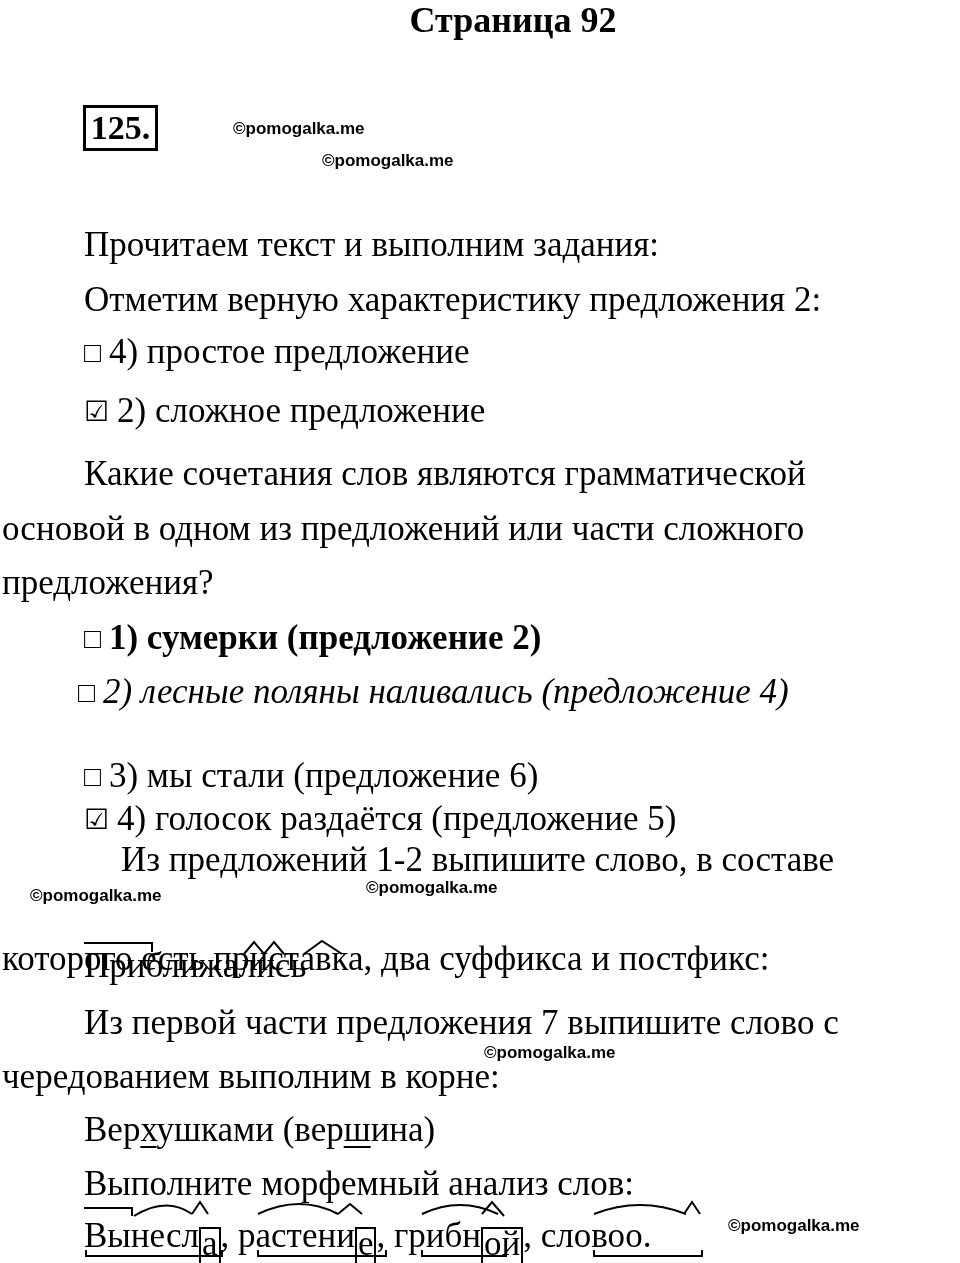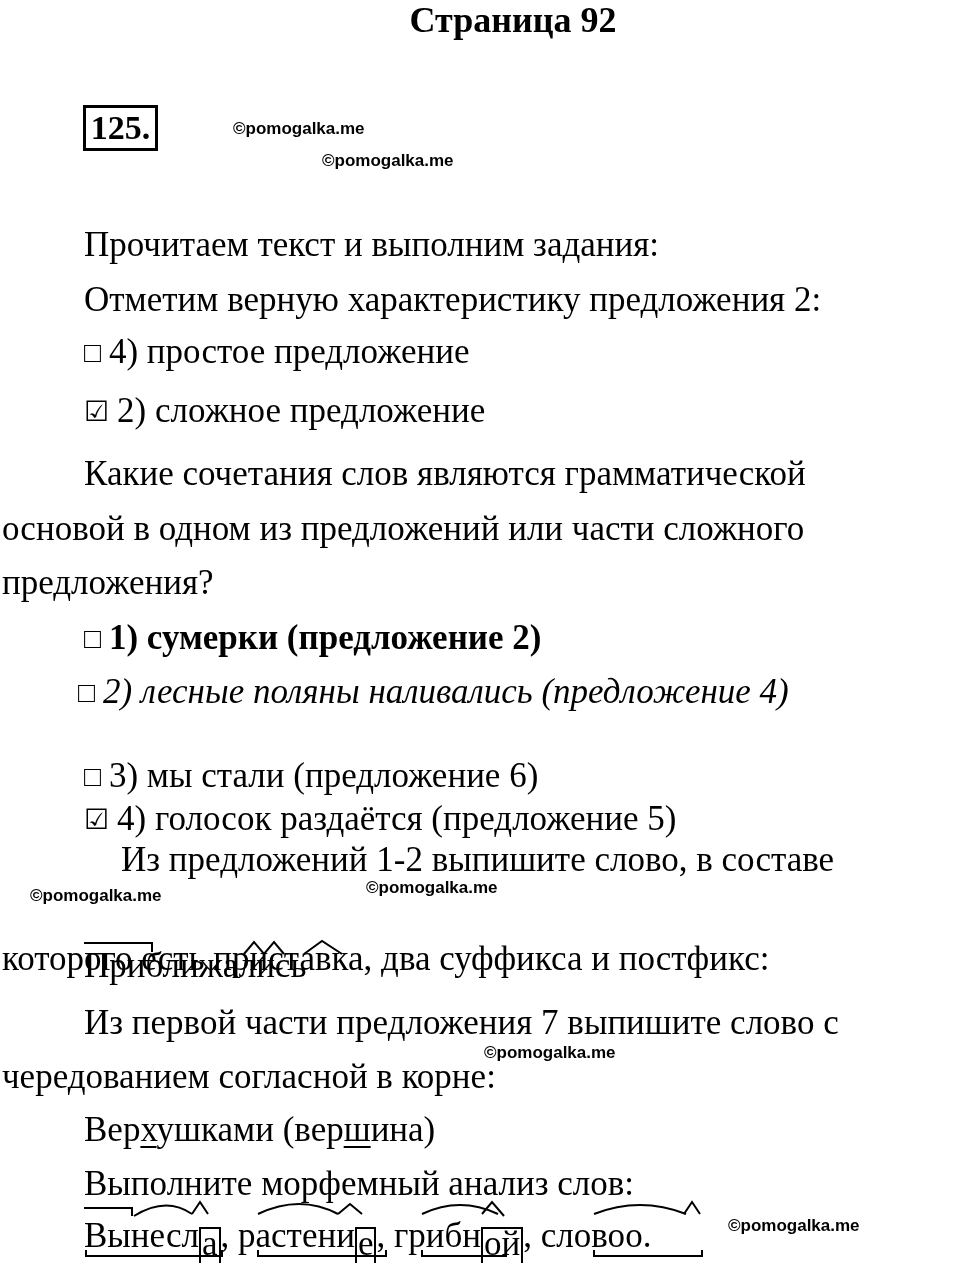--- a/index.html
+++ b/index.html
@@ -75,21 +75,21 @@
 <div class="abs line" style="left:2px; top:894px;margin-top:45px;">которого есть приставка, два суффикса и постфикс:</div>
 <div class="abs line" style="left:84px; top:946px;">Приближались</div>
 
 <svg class="mark" style="left:80px; top:936px;" width="280" height="22">
   <polyline points="4,7 72,7 72,16" fill="none" stroke="#000" stroke-width="2"></polyline>
   <polyline points="164,18 174,6 184,18 194,6 204,18" fill="none" stroke="#000" stroke-width="2"></polyline>
   <polyline points="224,18 242,5 262,18" fill="none" stroke="#000" stroke-width="2"></polyline>
 </svg>
 
 <div class="abs line" style="left:84px; top:1003px;">Из первой части предложения 7 выпишите слово с</div>
-<div class="abs line" style="left:2px; top:1057px;">чередованием согласной в корне:</div>
+<div class="abs line" style="left:2px; top:1057px;">чередованием выполним в корне:</div>
 <div class="abs line" style="left:84px; top:1110px;"><span>Вер</span><span class="u">х</span><span>ушками</span><span> (вер</span><span class="u">ш</span><span>ина)</span></div>
 
 <div class="abs line" style="left:84px; top:1164px;">Выполните морфемный анализ слов:</div>
 <div class="abs line" style="left:84px; top:1216px;">
   <span><span>Вынесл</span><span class="ending-box">а</span><span>,</span></span>
   <span><span>растени</span><span class="ending-box">е</span><span>,</span></span>
   <span><span>грибн</span><span class="ending-box">ой</span><span>,</span></span>
   <span><span>слово</span><span>о</span><span>.</span></span>
 </div>
 

